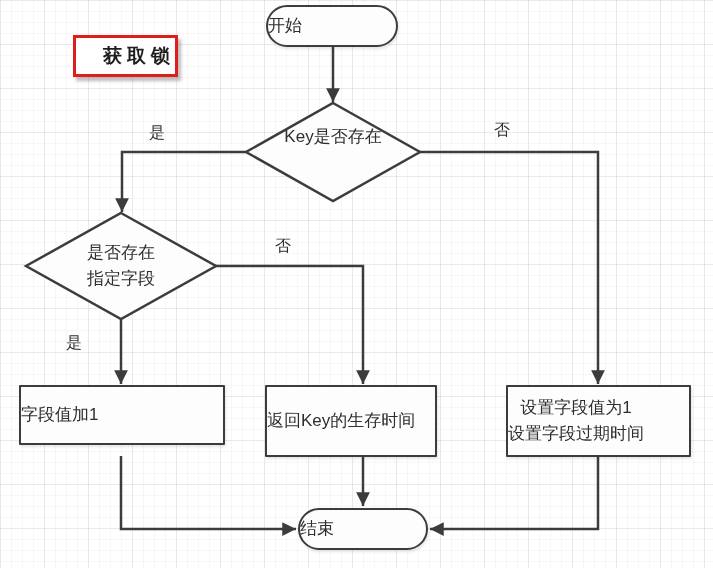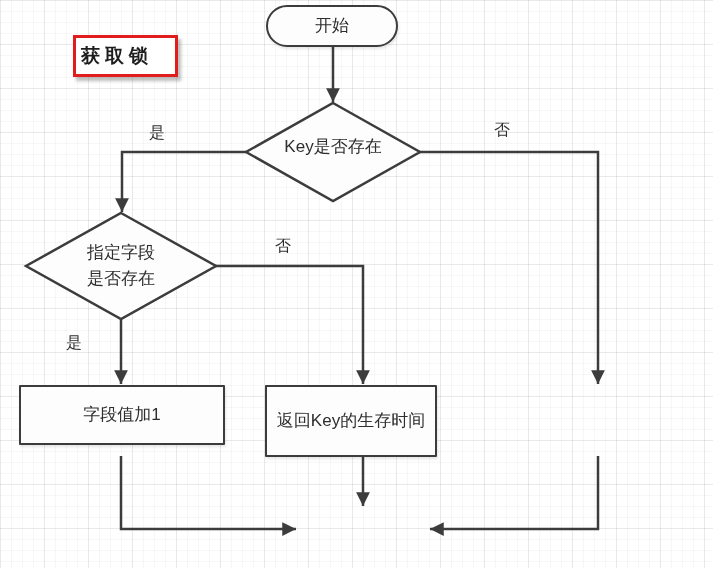--- a/index.html
+++ b/index.html
@@ -18,32 +18,32 @@
       linear-gradient(rgba(110,110,110,0.055) 1px, transparent 1px),
       linear-gradient(90deg, rgba(110,110,110,0.055) 1px, transparent 1px);
     background-size:44px 44px,44px 44px,11px 11px,11px 11px;
   }
   .edge-layer{position:absolute;left:0;top:0;width:713px;height:568px;}
   .edge{fill:none;stroke:#3c3c3c;stroke-width:2.5px;}
   .diamond{fill:#fdfdfd;stroke:#3c3c3c;stroke-width:2.5px;stroke-linejoin:miter;}
   .node{
     position:absolute;box-sizing:border-box;
     background:#fdfdfd;border:2.5px solid #3c3c3c;
-    display:flex;align-items:center;justify-content:center;
+    display:flex;align-items:center;
     text-align:center;color:#2e2e2e;font-size:17px;line-height:26px;
     box-shadow:1px 2px 3px rgba(0,0,0,0.10);
   }
   .terminator{border-radius:22px;}
   .process{border-radius:1px;}
   .annotation{
     position:absolute;box-sizing:border-box;
     background:#ffffff;border:3px solid #e11c1c;
-    display:flex;align-items:center;justify-content:flex-start;
+    display:flex;align-items:center;justify-content:flex-end;
     color:#1d1d1d;font-size:19px;font-weight:bold;
-    letter-spacing:5px;padding-left:5px;
+    letter-spacing:5px;padding-left:18px;
     box-shadow:3px 4px 3px rgba(125,125,125,0.5);
   }
   .diamond-text{
     position:absolute;text-align:center;
     color:#2e2e2e;font-size:17px;line-height:26px;
   }
   .edge-label{
     position:absolute;color:#2e2e2e;font-size:16px;line-height:18px;
   }
 </style>
@@ -73,37 +73,46 @@
   </svg>
 
   <div class="annotation" style="left:73px;top:35px;width:105px;height:42px">
     <span>获取锁</span>
   </div>
 
   <div class="node terminator" style="left:266px;top:5px;width:132px;height:42px">
     <span>开始</span>
   </div>
 
-  <div class="diamond-text" style="left:253px;top:134px;width:160px">Key是否存在</div>
+  <div class="diamond-text" style="left:253px;top:124px;width:160px">Key是否存在</div>
 
   <div class="diamond-text" style="left:41px;top:240px;width:160px">
+    <div>是否存在</div>
     <div>指定字段</div>
-    <div>是否存在</div>
   </div>
 
   <div class="edge-label" style="left:149px;top:124px">是</div>
   <div class="edge-label" style="left:494px;top:121px">否</div>
   <div class="edge-label" style="left:66px;top:334px">是</div>
   <div class="edge-label" style="left:275px;top:237px">否</div>
 
   <div class="node process" style="left:19px;top:385px;width:206px;height:60px">
     <div>
       <div>字段值加1</div>
     </div>
   </div>
 
   <div class="node process" style="left:265px;top:385px;width:172px;height:72px">
     <span>返回Key的生存时间</span>
   </div>
 
+  <div class="node process" style="left:506px;top:385px;width:185px;height:72px">
+    <div>
+      <div>设置字段值为1</div>
+      <div>设置字段过期时间</div>
+    </div>
+  </div>
 
+  <div class="node terminator" style="left:298px;top:508px;width:130px;height:42px">
+    <span>结束</span>
+  </div>
 
 </div>
 
 </body></html>

